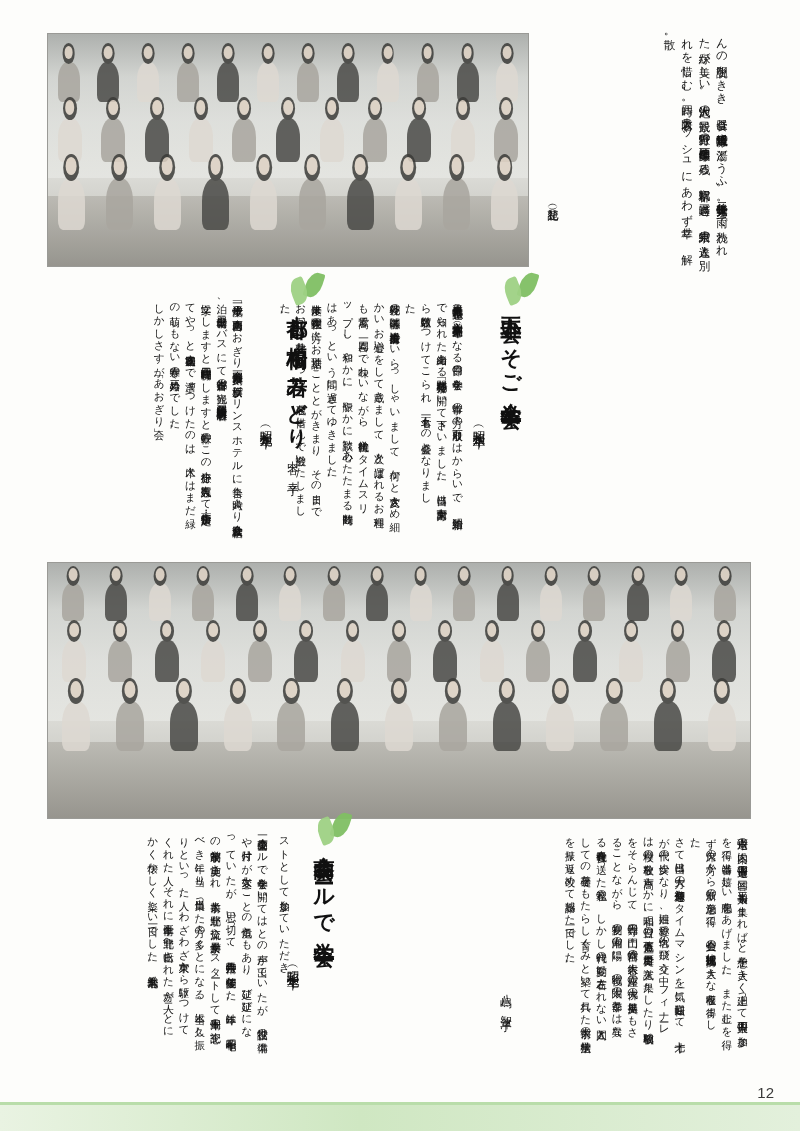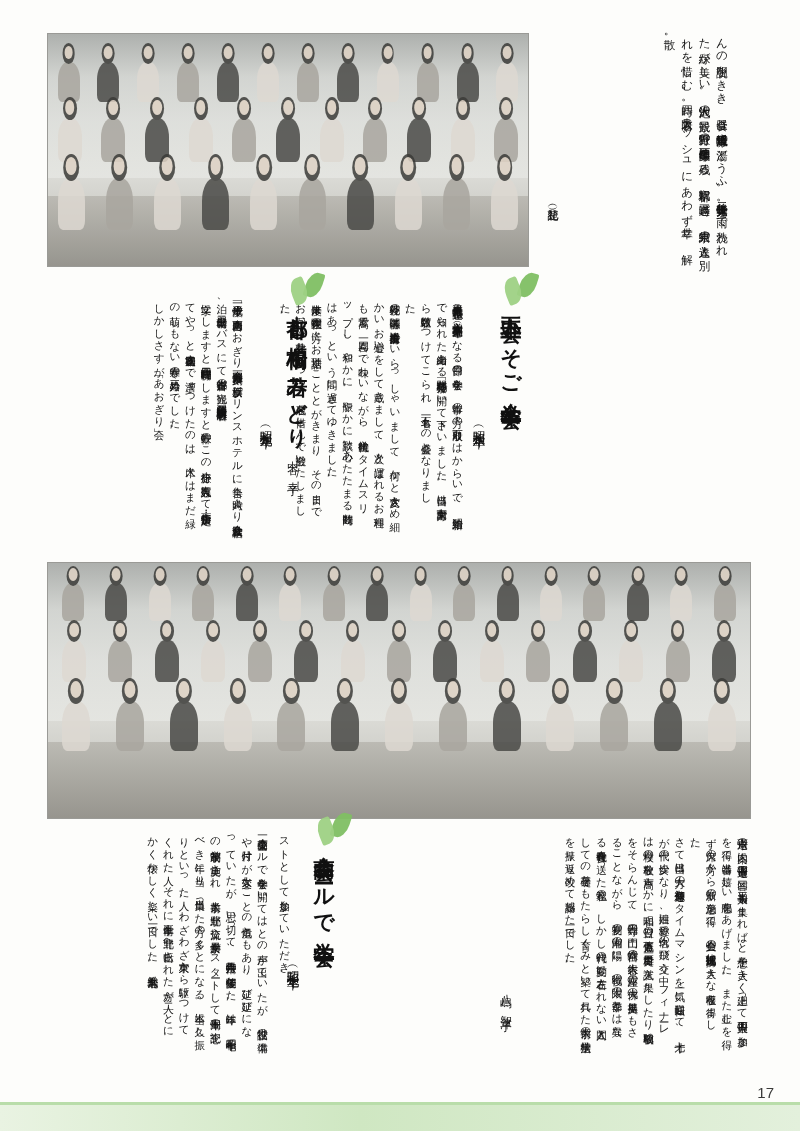--- a/index.html
+++ b/index.html
@@ -314,14 +314,14 @@
   <div class="vtitle" style="left:310px; top:840px;">金蘭会ホールで学年会</div>
   <div class="vsub" style="left:284px; top:960px;">（昭和二十七年卒）</div>
   <div class="leaf" style="left:333px; top:812px;"></div>
   <div class="leaf l2" style="left:318px; top:818px;"></div>
 
   <div class="vtext small" style="left:45px; top:830px; height:210px; width:225px;">一度金蘭会ホールで学年会を開いてはとの声が出ていたが、世話役の準備や片付けが大変なことの危惧ともあり、延び延びになっていたが、思い切って、昨年六月二十日の午後開催した。昨年は、昭和二十七年の学制改革が実施され、大手前と北野が交流し男女共学がスタートして五十周年の記念すべき年に当り、当日集った方々の多くとになる。本当に久し振りといった人、わざわざ東京から駆けつけてくれた人、それに五十年前に北野へ転出された方が二人、とにかく懐かしく楽しい一日でした。総勢六十九名</div>
   <div class="vtext small" style="left:272px; top:830px; height:150px; width:20px;">ストとして参加していただき、</div>
 
   <div class="bottom-band-line"></div>
   <div class="bottom-band"></div>
-  <div class="page-number">17</div>
+  <div class="page-number">12</div>
 </div>
 
 </body></html>

